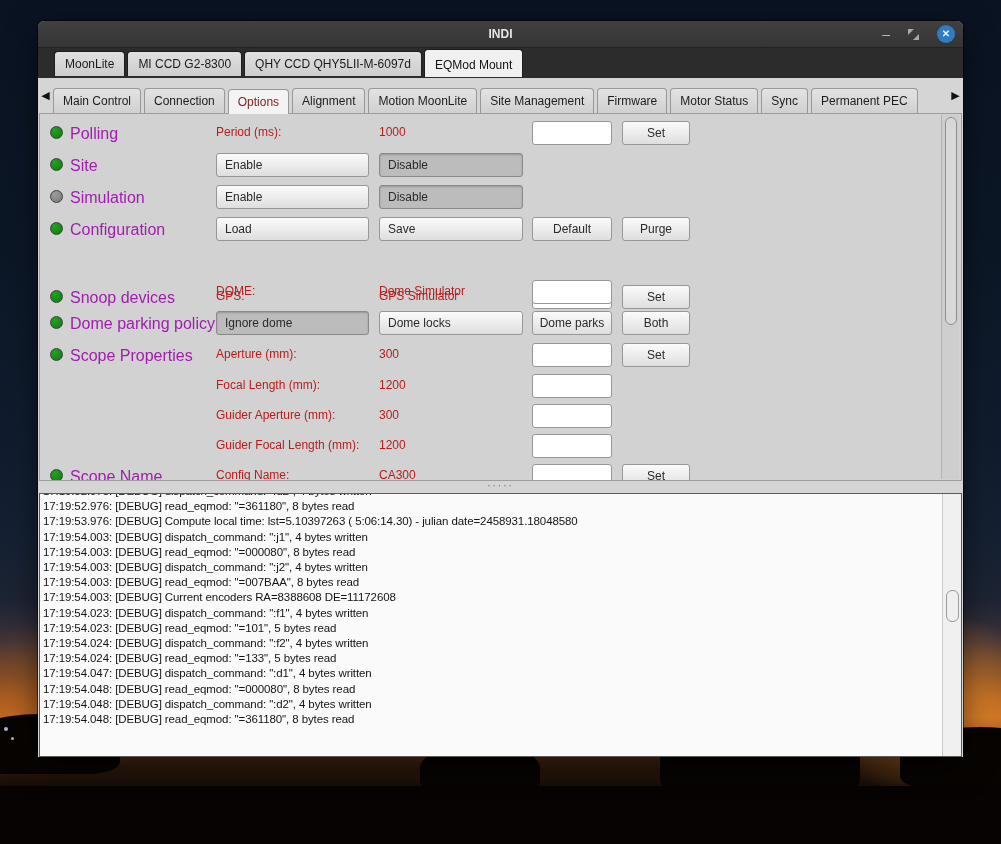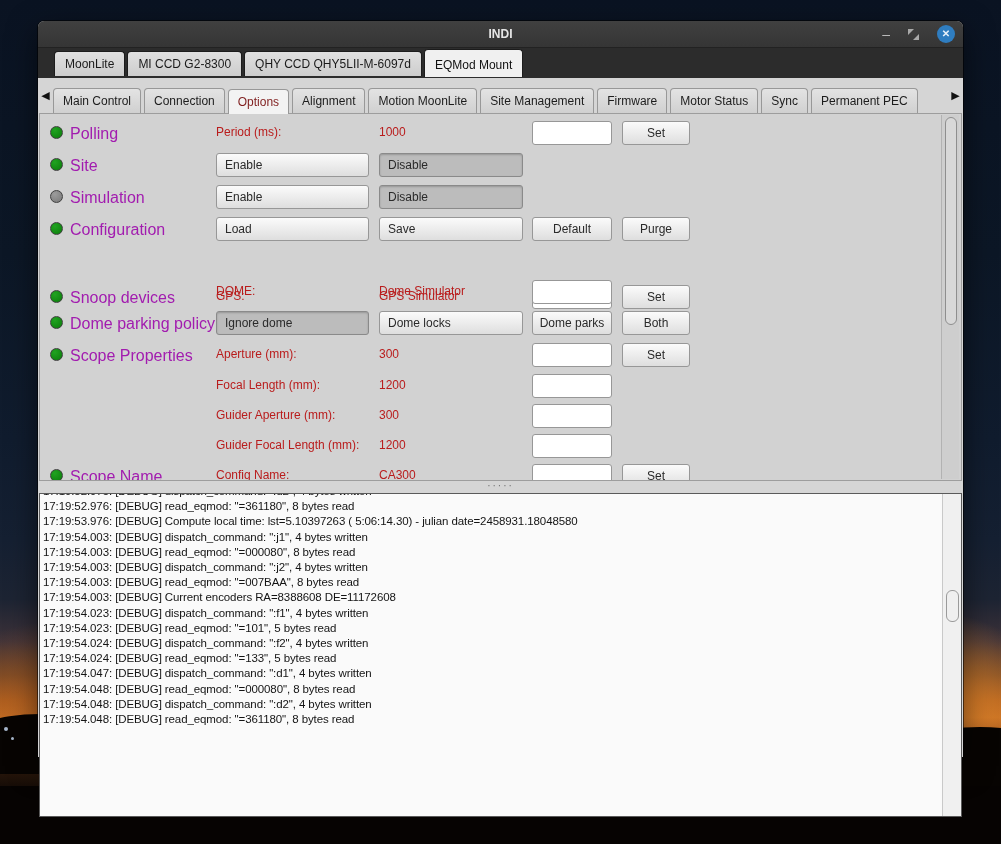--- a/index.html
+++ b/index.html
@@ -64,21 +64,21 @@
   .inputbox{background:#ffffff;border:1px solid #979797;border-radius:3px;}
   .colb{left:168px;width:153px;} .colc{left:331px;width:144px;}
   .cold{left:484px;width:80px;}  .cole{left:574px;width:68px;}
   .cell.text.colb,.cell.text.colc{width:auto;}
 
   
   .splitter{position:absolute;left:0;right:0;top:403px;height:12px;background:#d5d5d5;
     text-align:center;font-size:10px;line-height:9px;color:#6e6e6e;letter-spacing:2px;}
 
   
-  .logwrap{position:absolute;left:1px;right:1px;top:415px;height:324px;background:#fafafa;
+  .logwrap{position:absolute;left:1px;right:1px;top:415px;height:264px;background:#fafafa;
     border:1px solid #5a5a5a;box-sizing:border-box;overflow:hidden;padding-left:31px;}
   .logtext{position:absolute;left:3px;top:0;right:22px;font-size:11.5px;line-height:15.2px;
     color:#141414;white-space:nowrap;letter-spacing:-0.1px;}
   .logline.clipped{margin-top:-10px;}
   .logscroll{position:absolute;right:0;top:0;bottom:0;width:18px;background:#f0f0f0;border-left:1px solid #c9c9c9;}
   .logthumb{position:absolute;left:3px;top:96px;width:11px;height:30px;background:#efefef;border:1px solid #9a9a9a;border-radius:6px;}
 </style>
 </head>
 <body>
 

